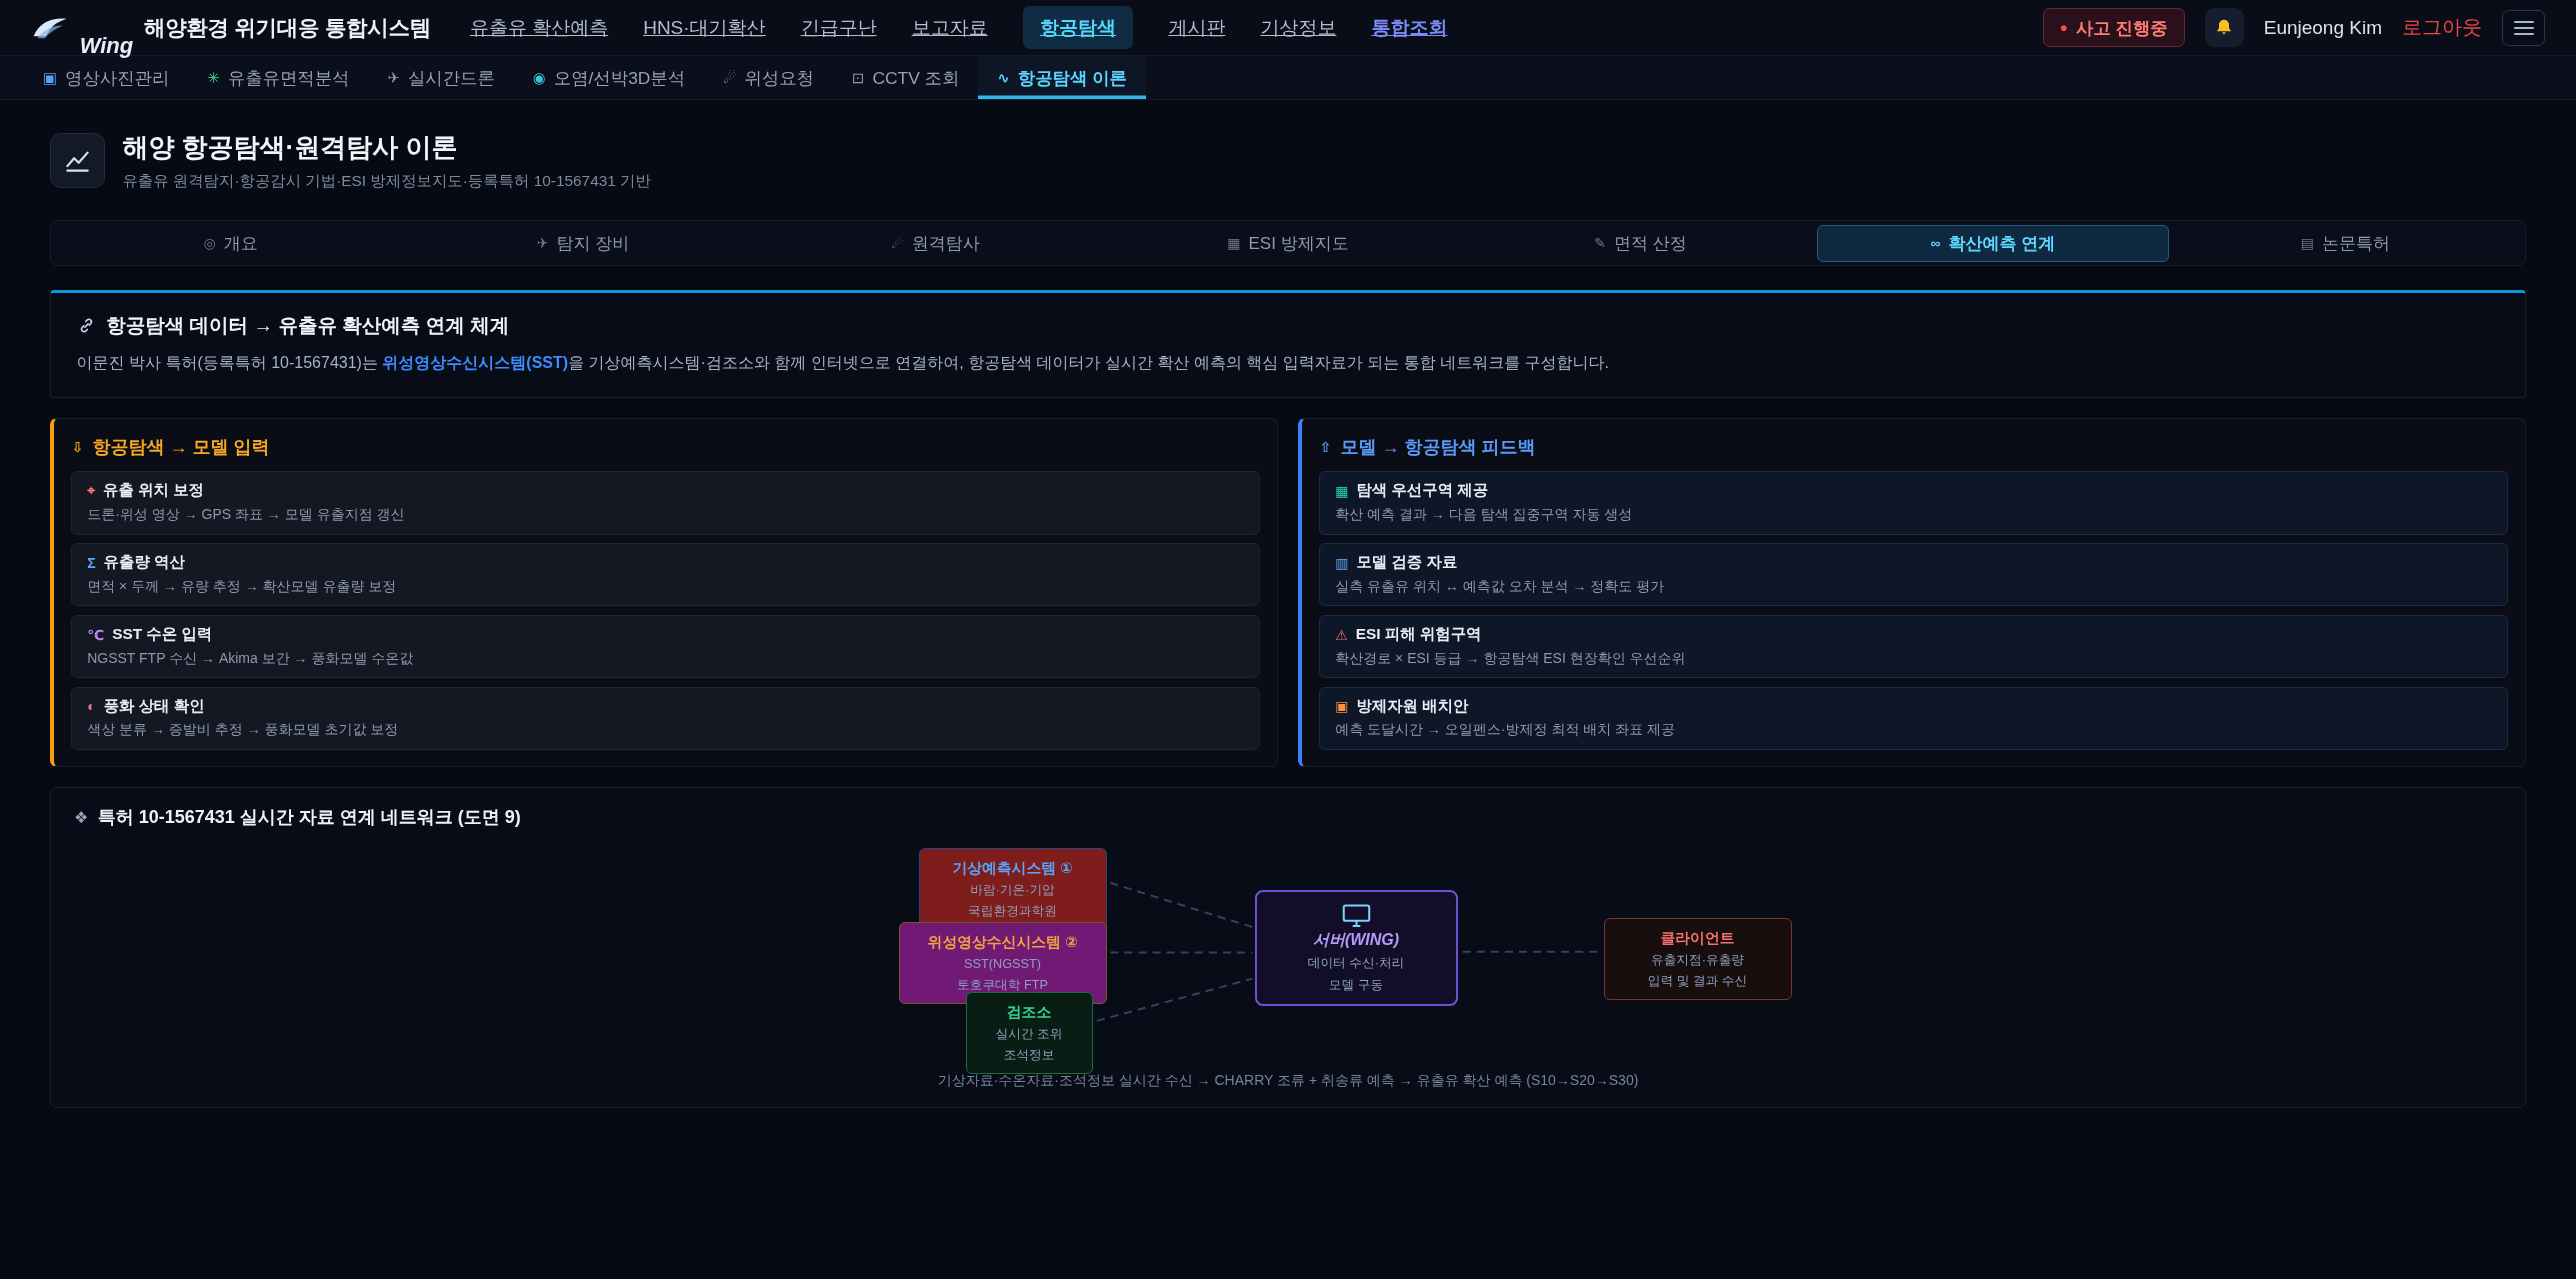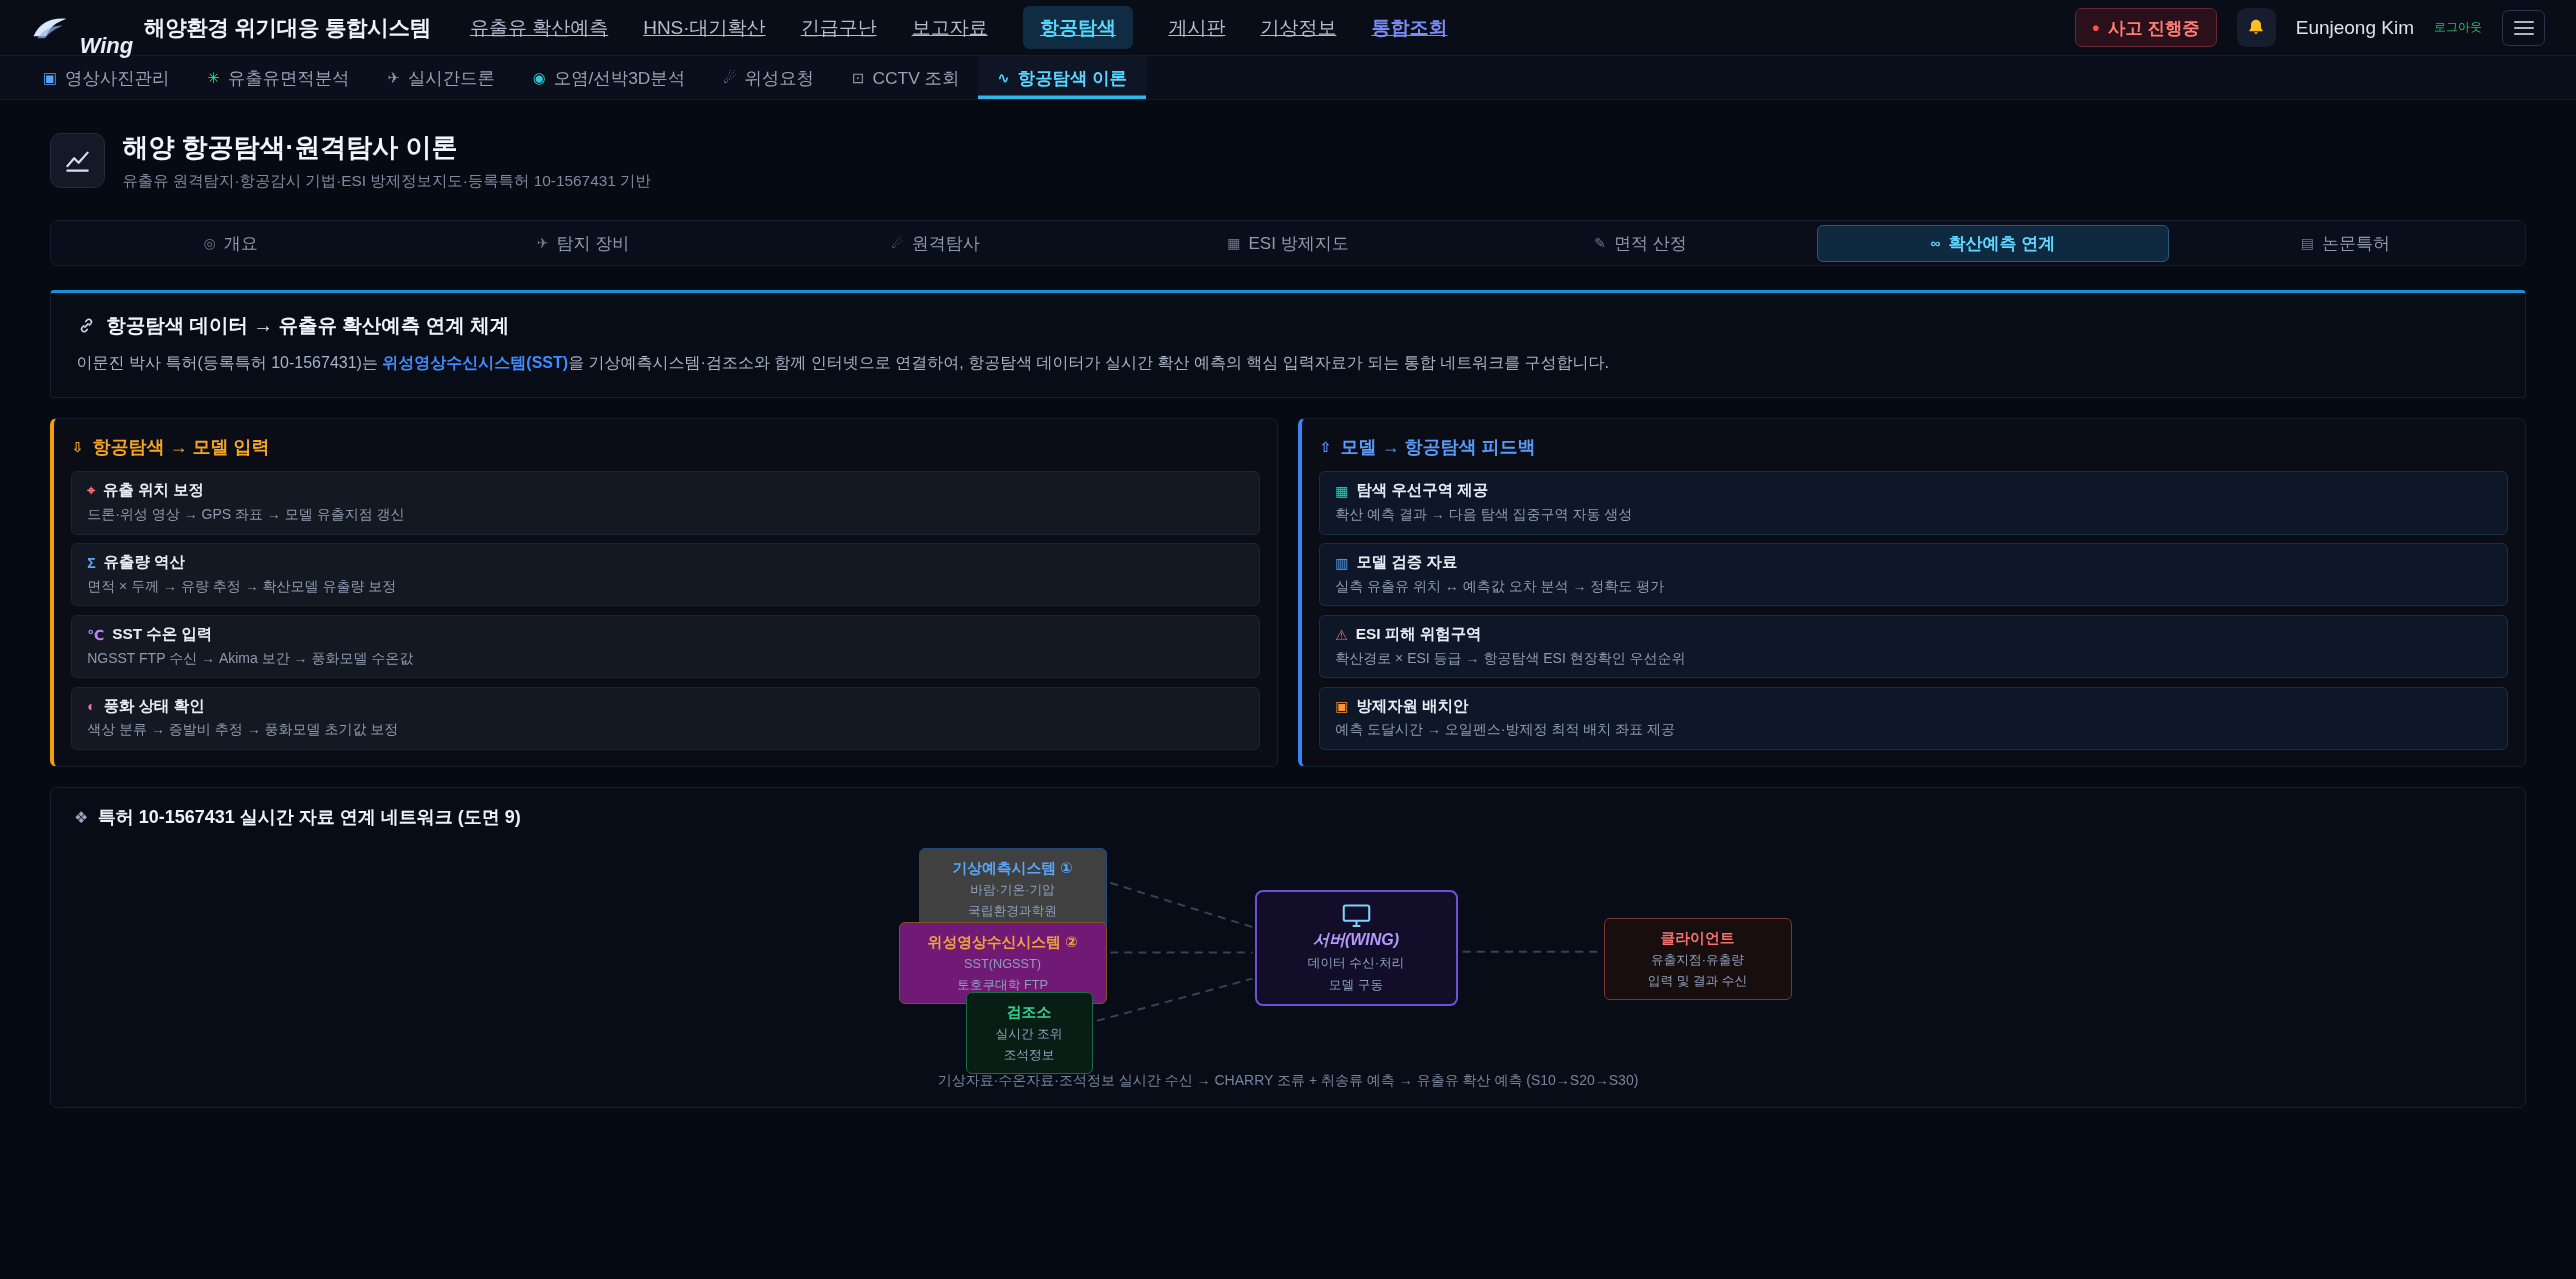--- a/index.html
+++ b/index.html
@@ -21,21 +21,21 @@
   .nav-item.active { background:#102c42; color:#57d6ff; font-weight:bold; padding:8.7px 17.4px; border-radius:6.7px; }
   .nav-item.accent { color:#7b8cf8; font-weight:bold; }
   .top-right { margin-left:auto; display:flex; align-items:center; gap:20px; }
   .incident-badge { display:flex; align-items:center; gap:8px; background:#29101a;
     border:1.3px solid #6b2733; color:#ff7d74; font-size:17.4px; padding:6.7px 16px;
     border-radius:6.7px; font-weight:bold; cursor:pointer; }
   .incident-badge .dot { color:#ff4d4d; font-size:13.4px; }
   .bell-btn { width:39px; height:39px; border-radius:9.4px; background:#161d2e;
     display:flex; align-items:center; justify-content:center; cursor:pointer; }
   .user-name { font-size:19px; color:#dbe3ef; }
-  .logout { font-size:12px; color:#22c55e; cursor:pointer; }
+  .logout { font-size:20px; color:#ef4444; cursor:pointer; }
   .menu-btn { width:43px; height:36px; border-radius:6.7px; border:1.3px solid #2b3650;
     display:flex; flex-direction:column; align-items:center; justify-content:center; gap:4px; cursor:pointer; }
   .menu-btn i { display:block; width:20px; height:2px; background:#aab6cc; border-radius:1.3px; }
 
   
   .subnav { display:flex; align-items:stretch; height:44px; background:#0a0f1b;
     border-bottom:1.3px solid #141c2c; padding:0 24px; }
   .subnav-item { display:flex; align-items:center; gap:8px; padding:0 19px;
     font-size:17.4px; color:#96a2b8; cursor:pointer; }
   .subnav-item .si { font-size:14.8px; }
@@ -89,21 +89,21 @@
   
   .network { margin-top:20px; background:#080c16; border:1.3px solid #152033;
     border-radius:6.7px; padding:17.4px 23px; }
   .network h3 { display:flex; align-items:center; gap:9.4px; font-size:18px; color:#edf2f8; margin:0; }
   .network h3 .ng { color:#93a6c2; font-size:16px; }
   .diagram { position:relative; width:1181px; height:209px; margin:19px auto 0; }
   .dg-svg { position:absolute; left:0; top:0; }
   .node { position:absolute; text-align:center; padding:9.4px 10.7px; border-radius:6px; }
   .node .nt { font-size:14.8px; font-weight:bold; }
   .node .nl { font-size:12.7px; color:#8da0bd; margin-top:4px; line-height:1.35; }
-  .node-weather  { left:221px; top:0;    width:188px; background:#404040; border:1.3px solid #24477c; }
+  .node-weather  { left:221px; top:0;    width:188px; background:#7f1d1d; border:1.3px solid #24477c; }
   .node-weather .nt { color:#58a6fa; }
   .node-satellite{ left:201px; top:74px; width:208px; background:#701a75; border:1.3px solid #7d5420; }
   .node-satellite .nt { color:#f0a33c; }
   .node-tide     { left:268px; top:144px; width:127px; background:#081e14; border:1.3px solid #1d6b42; }
   .node-tide .nt { color:#38d392; }
   .node-server   { left:557px; top:42px;  width:203px; background:#120d28; border:2px solid #6f51d8;
     border-radius:8px; padding:10.7px; }
   .node-server .nt { color:#b49bfb; font-size:16px;font-style:italic; }
   .node-client   { left:906px; top:70px; width:188px; background:#190e0e; border:1.3px solid #77392f; }
   .node-client .nt { color:#f87171; }

